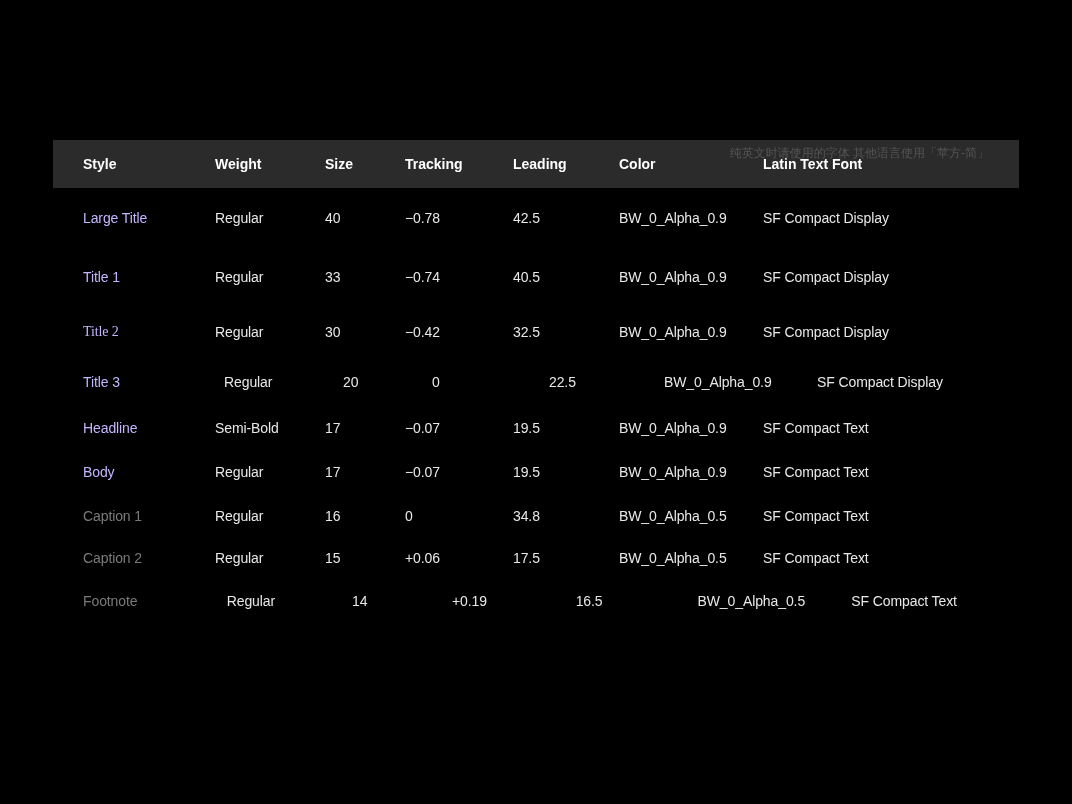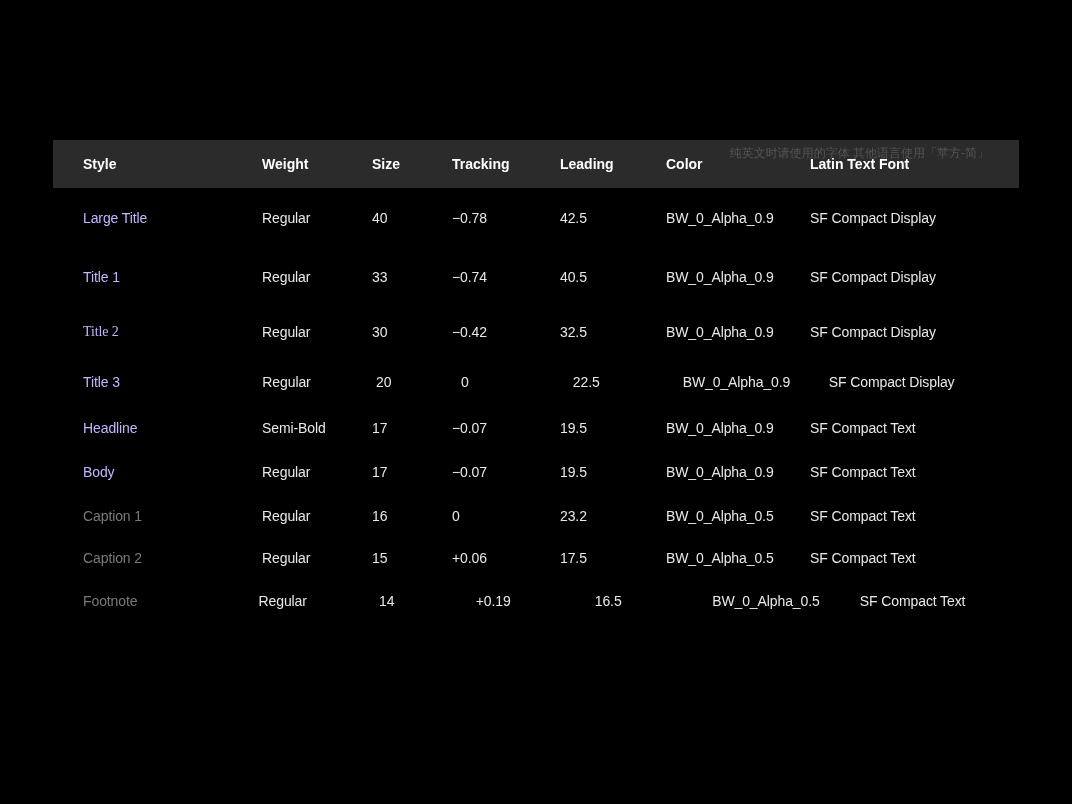--- a/index.html
+++ b/index.html
@@ -38,21 +38,21 @@
       position: relative;
     }
     .col {
       font-size: 14px;
     }
     .header-row .col {
       font-weight: 600;
       color: #fff;
       font-size: 14px;
     }
-    .col-style   { width: 209px; padding-left: 30px; }
+    .col-style   { width: 162px; padding-left: 30px; }
     .col-weight  { width: 110px; }
     .col-size    { width: 80px; }
     .col-tracking{ width: 108px; }
     .col-leading { width: 106px; }
     .col-color   { width: 144px; }
     .col-font    { width: 200px; }
     .header-note {
       position: absolute;
       right: 30px;
       top: 8px;
@@ -172,21 +172,21 @@
           <div class="col col-tracking">−0.07</div>
           <div class="col col-leading">19.5</div>
           <div class="col col-color">BW_0_Alpha_0.9</div>
           <div class="col col-font">SF Compact Text</div>
         </div>
         <div class="row row-6">
           <div class="col col-style style-caption1">Caption 1</div>
           <div class="col col-weight">Regular</div>
           <div class="col col-size">16</div>
           <div class="col col-tracking">0</div>
-          <div class="col col-leading">23.2</div>
+          <div class="col col-leading">34.8</div>
           <div class="col col-color">BW_0_Alpha_0.5</div>
           <div class="col col-font">SF Compact Text</div>
         </div>
         <div class="row row-7">
           <div class="col col-style style-caption2">Caption 2</div>
           <div class="col col-weight">Regular</div>
           <div class="col col-size">15</div>
           <div class="col col-tracking">+0.06</div>
           <div class="col col-leading">17.5</div>
           <div class="col col-color">BW_0_Alpha_0.5</div>

